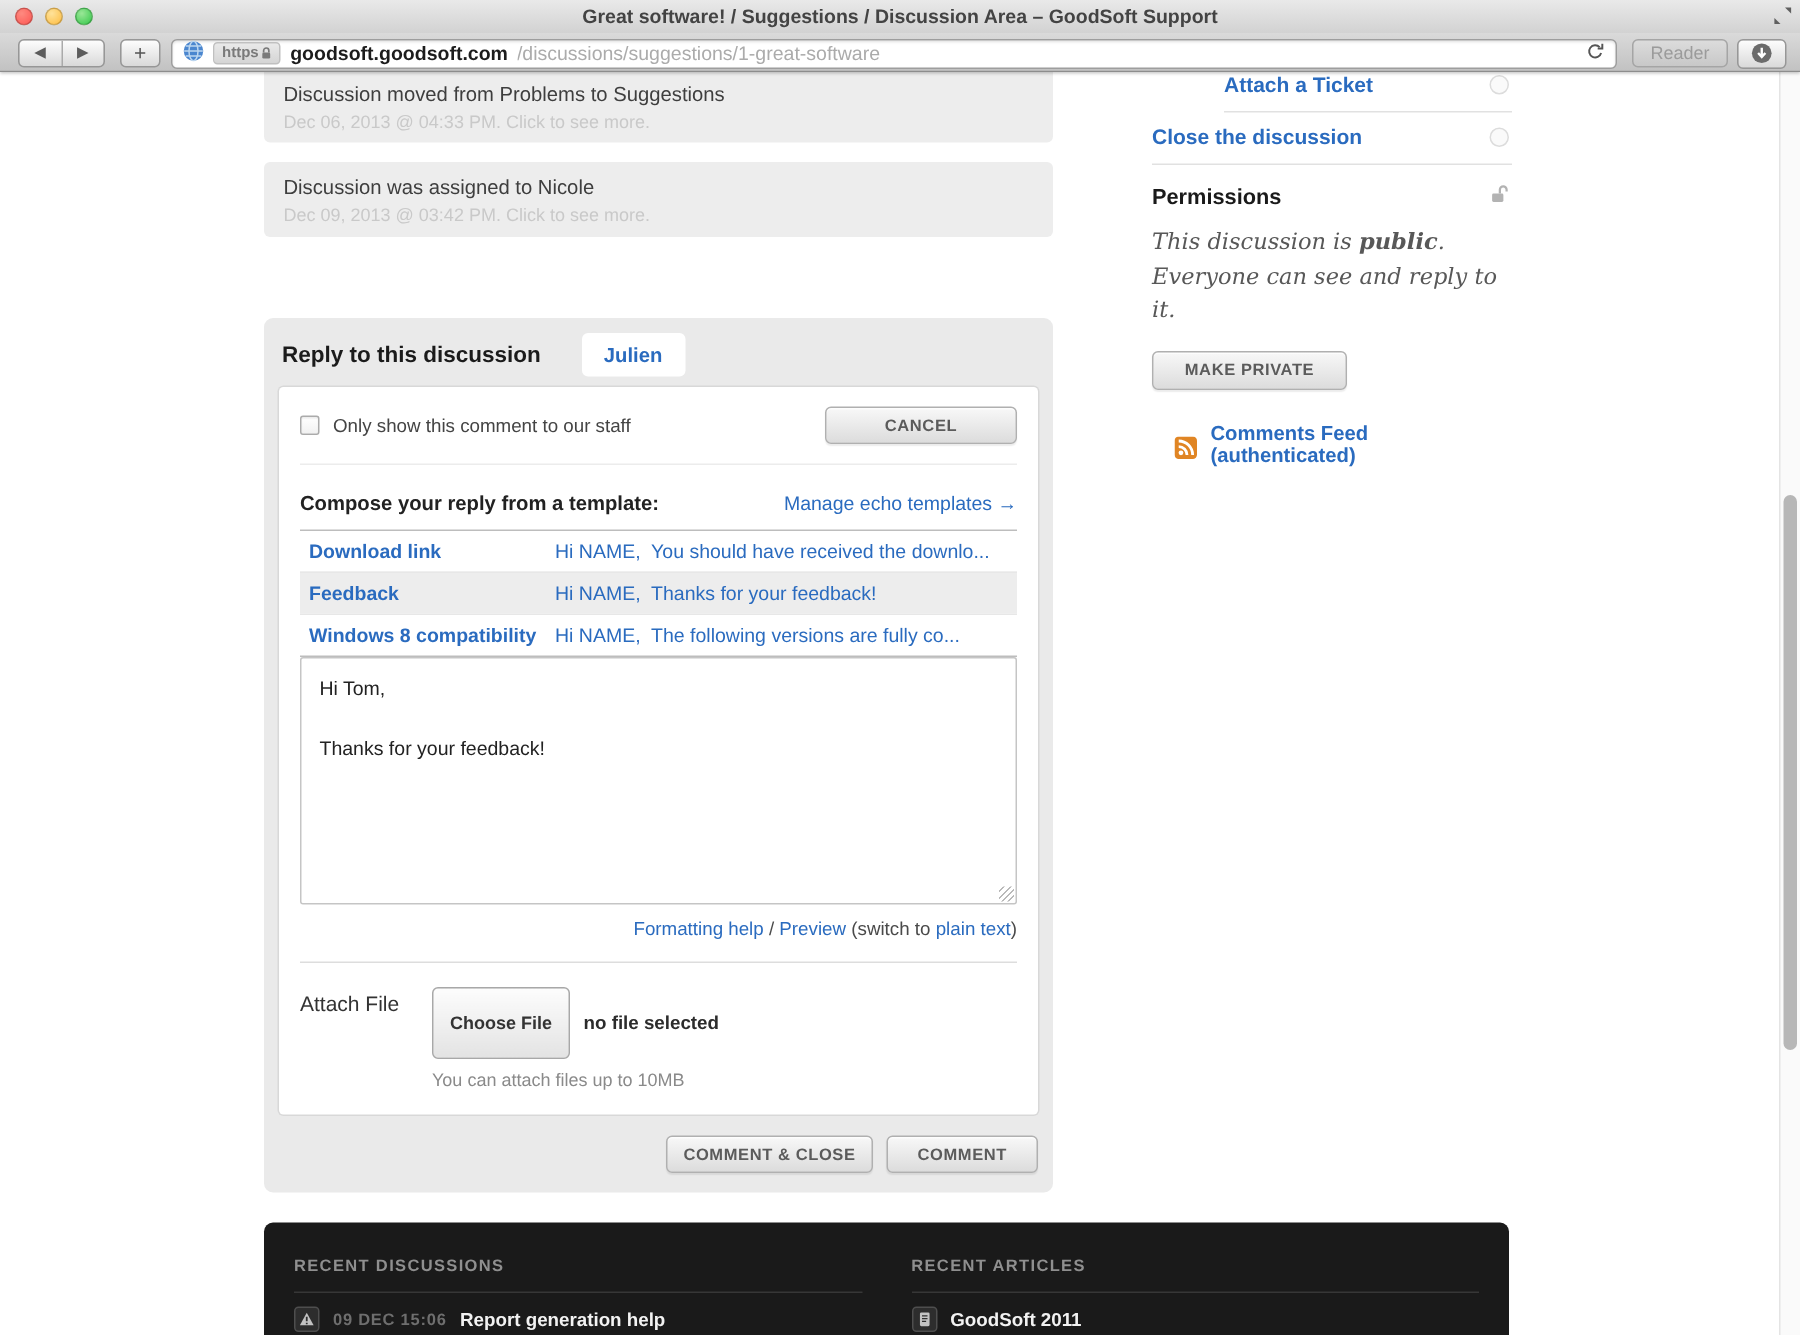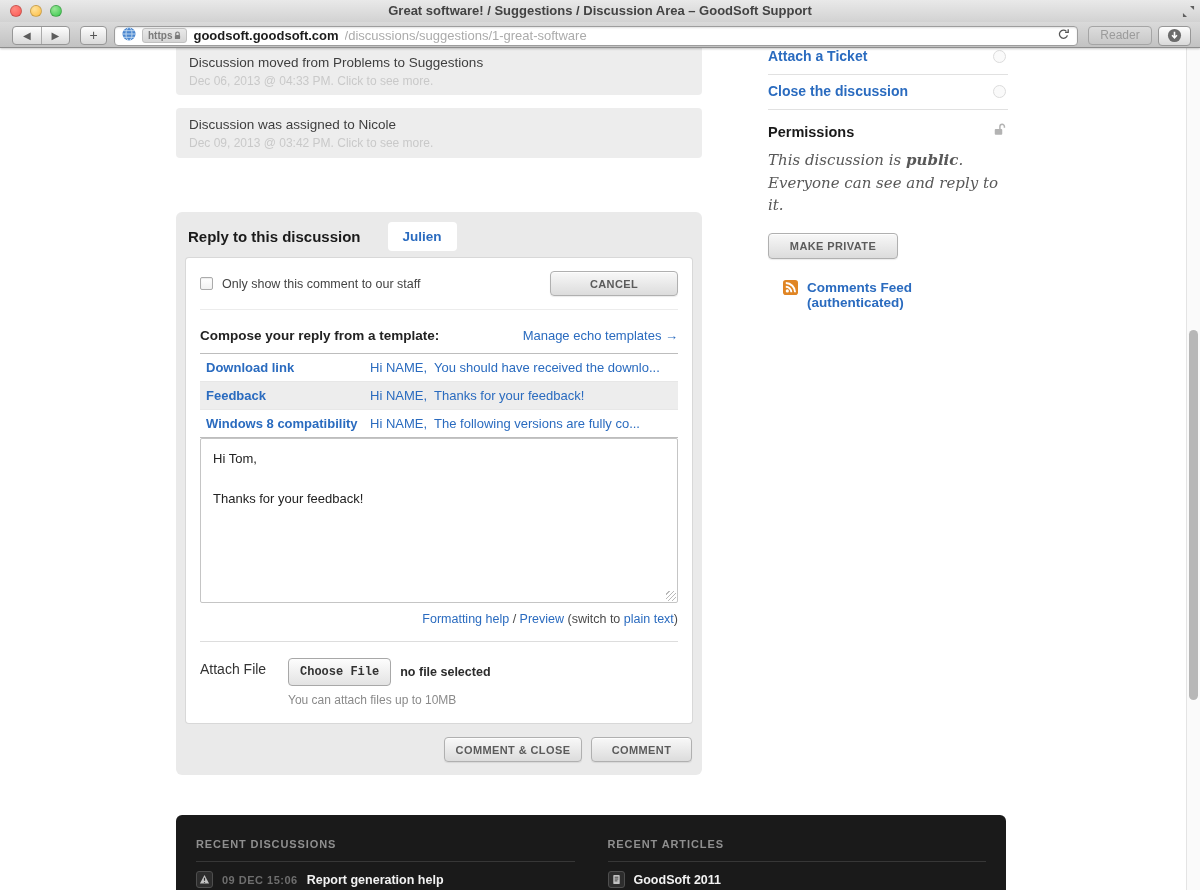--- a/index.html
+++ b/index.html
@@ -94,43 +94,43 @@
   .ta-grip { position:absolute; right:2px; bottom:2px; width:10px; height:10px;
     background:repeating-linear-gradient(135deg, transparent 0 2px, #b9b9b9 2px 3px); }
 
   .fmt-line { margin-top:9px; text-align:right; font-size:12.5px; color:#4a4a4a; }
   .fmt-line span { white-space:pre; }
 
   .attach-sec { margin-top:15px; border-top:1px solid #ddd; padding-top:16px; display:flex; }
   .attach-label { width:88px; font-size:14px; color:#333; padding-top:3px; flex-shrink:0; }
   .choose-row { display:flex; align-items:center; gap:9px; }
   .choose-btn { background:linear-gradient(#fdfdfd,#e3e3e3); border:1px solid #a8a8a8; border-radius:4px;
-    padding:6px 11px; font-size:12px; font-weight:bold; color:#333; font-family:Liberation Mono, monospace; }
+    padding:16px 11px; font-size:12px; font-weight:bold; color:#333; font-family:Liberation Sans, sans-serif; }
   .no-file { font-size:12.5px; font-weight:bold; color:#2c2c2c; }
   .attach-hint { margin-top:7px; font-size:12px; color:#8a8a8a; }
 
   .panel-foot { display:flex; justify-content:flex-end; gap:9px; padding:14px 10px 12px; }
   .comment-close-btn { width:138px; height:25px; }
   .comment-btn { width:101px; height:25px; }
 
   
   .sidebar { position:absolute; left:768px; top:0; width:240px; }
   .side-row { display:flex; align-items:center; border-bottom:1px solid #e1e1e1; padding:8px 2px 10px 0; }
-  .side-row.clipped { margin-top:-8px; }
+  .side-row.clipped { margin-top:-8px;margin-left:48px; }
   .side-link { font-size:14px; font-weight:bold; }
   .side-circle { margin-left:auto; width:13px; height:13px; border-radius:50%;
     border:1px solid #dcdcdc; background:#fafafa; }
   .perm-head { display:flex; align-items:center; margin-top:12px; }
   .perm-title { font-size:14.5px; font-weight:bold; color:#1a1a1a; }
   .lock-wrap { margin-left:auto; margin-right:2px; }
   .perm-text { margin-top:8px; width:232px; font-family:"DejaVu Serif", serif; font-style:italic;
     font-size:15px; color:#585858; line-height:1.5; }
   .perm-text b { font-weight:bold; }
   .make-private-btn { margin-top:16px; width:130px; height:26px; }
-  .feed-row { margin-top:21px; margin-left:15px; display:flex; align-items:flex-start; gap:9px; }
+  .feed-row { margin-top:21px; margin-left:15px; display:flex; align-items:flex-end; gap:9px; }
   .feed-link { font-size:13.5px; font-weight:bold; }
 
   
   .footer { position:absolute; left:176px; top:767px; width:830px; height:130px;
     background:#1a1a1a; border-radius:6px 6px 0 0; display:flex; padding:23px 20px 0; }
   .fcol { width:385px; }
   .fcol + .fcol { margin-left:33px; }
   .fcol-title { font-size:11px; font-weight:bold; color:#8f8f8f; letter-spacing:.9px; }
   .fdiv { height:1px; background:#373737; margin-top:11px; }
   .fitem { display:flex; align-items:center; gap:9px; margin-top:9px; padding-bottom:9px; }

